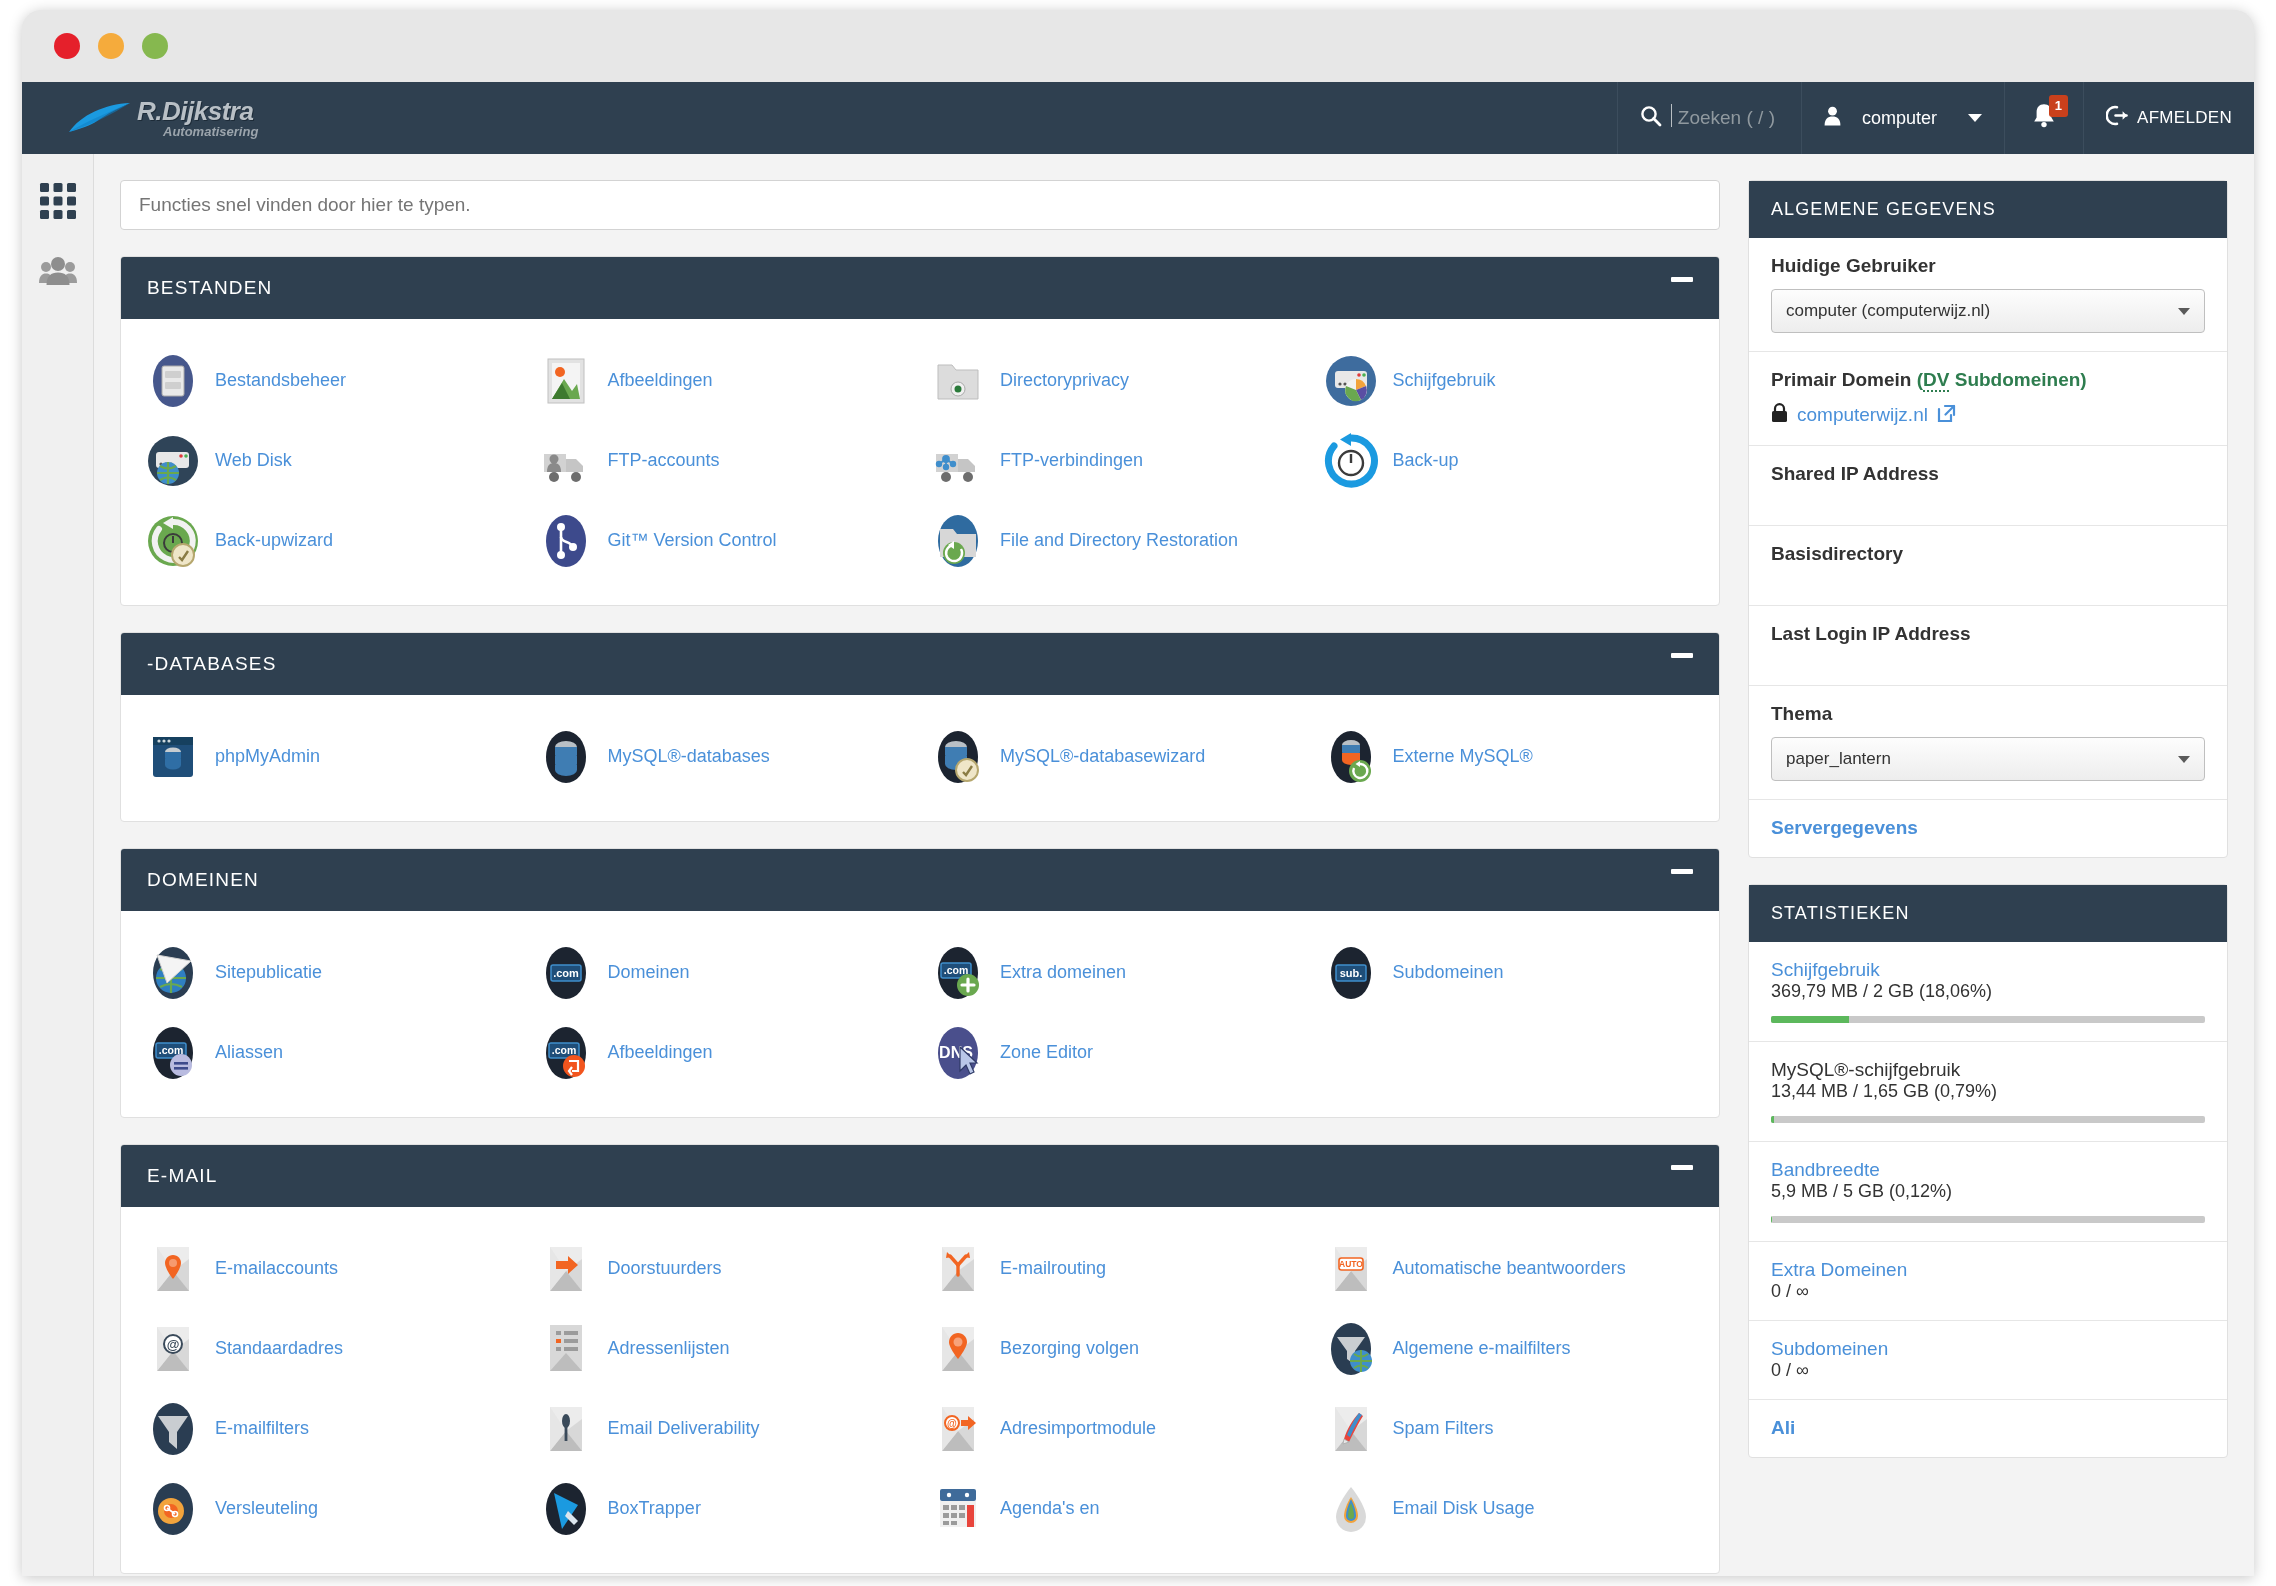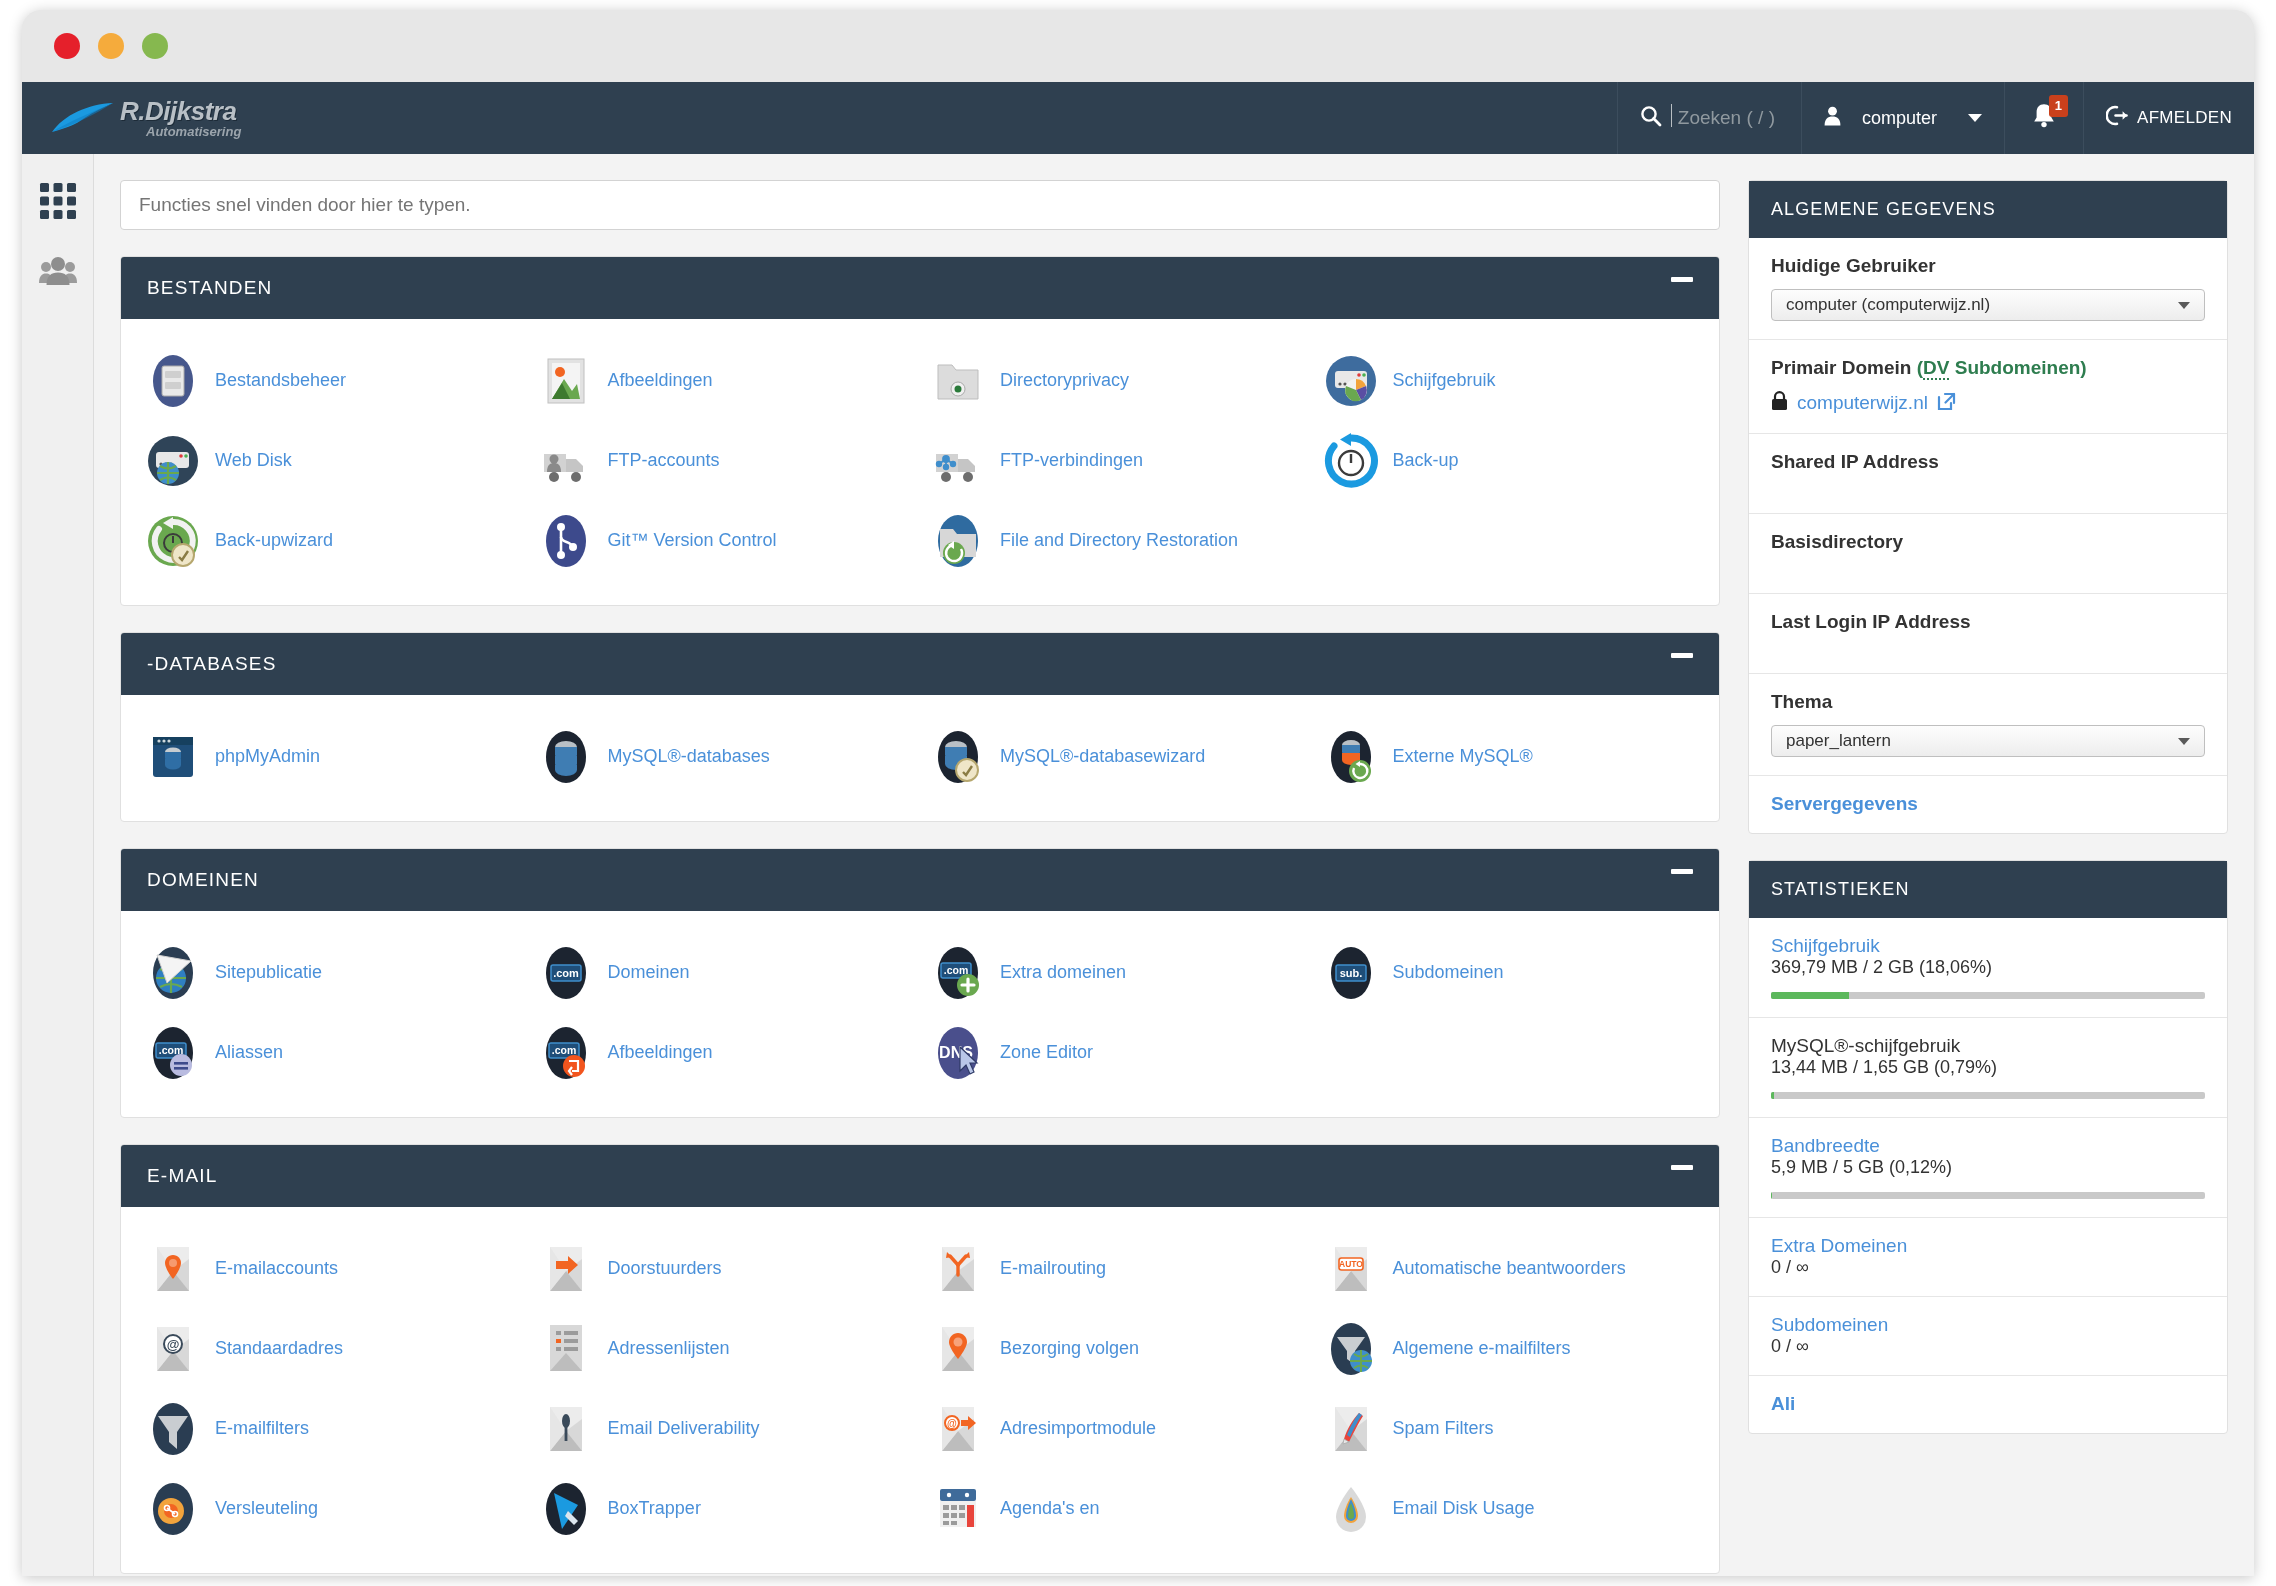--- a/index.html
+++ b/index.html
@@ -26,21 +26,21 @@
   .tl-dot { width: 26px; height: 26px; border-radius: 50%; margin-right: 18px; }
   .tl-red { background: #e5202b; }
   .tl-yellow { background: #f5ab3c; }
   .tl-green { background: #86b84f; }
 
   
   .topnav {
     height: 72px; background: #2f4050;
     display: flex; align-items: stretch; position: relative;
   }
-  .brand { display: flex; align-items: center; padding-left: 28px; }
+  .brand { display: flex; align-items: center; padding-left: 45px; }
   .brand-swoosh { width: 66px; height: 34px; margin-right: 4px; }
   .brand-text { display: flex; flex-direction: column; line-height: 1; }
   .brand-main {
     font-size: 26px; font-weight: bold; font-style: italic;
     color: #b9c0c6; letter-spacing: -0.5px;
     text-shadow: 1px 1px 0 #1d2b38;
   }
   .brand-sub {
     font-size: 13px; font-style: italic; font-weight: bold;
     color: #9ba4ac; margin-top: 1px; margin-left: 26px;
@@ -137,21 +137,21 @@
     background: #2f4050; color: #fff;
     padding: 18px 22px; font-size: 18px; letter-spacing: 1.1px;
   }
   .s-row { padding: 17px 22px 18px; border-bottom: 1px solid #e6e6e6; }
   .s-row:last-child { border-bottom: none; font-weight: bold; }
   .s-label { font-size: 19px; font-weight: bold; color: #333; }
   .s-link { color: #4a90d9; font-size: 19px; text-decoration: none; cursor: pointer; }
   .s-sublabel { color: #4a90d9; font-size: 19px; }
   .s-value { font-size: 18px; color: #333; }
   .s-select {
-    width: 100%; height: 32px; margin-top: 12px;
+    width: 100%; height: 44px; margin-top: 12px;
     border: 1px solid #bfbfbf; border-radius: 4px;
     background: linear-gradient(#fdfdfd, #ededed);
     padding: 0 14px; font-size: 17px; color: #333;
     display: flex; align-items: center; justify-content: space-between;
     cursor: pointer;
   }
   .sel-caret {
     width: 0; height: 0;
     border-left: 6px solid transparent; border-right: 6px solid transparent;
     border-top: 7px solid #5a5a5a;

